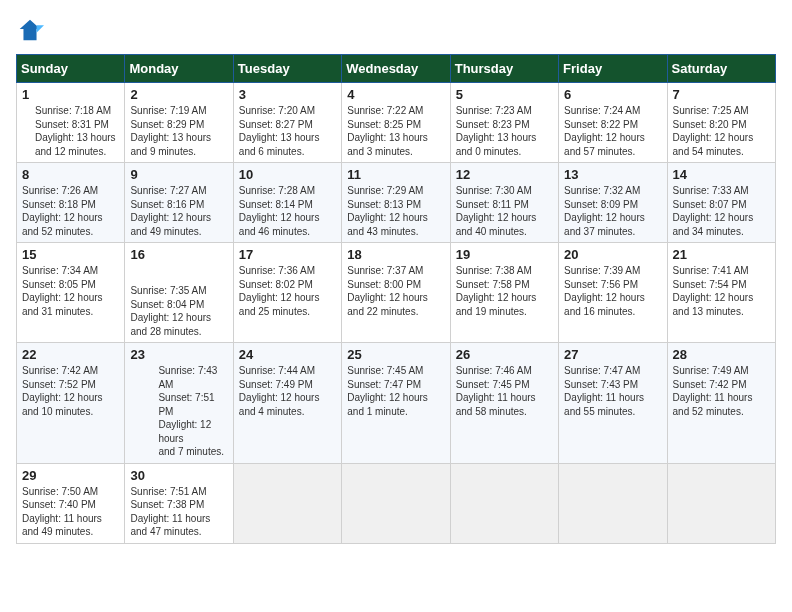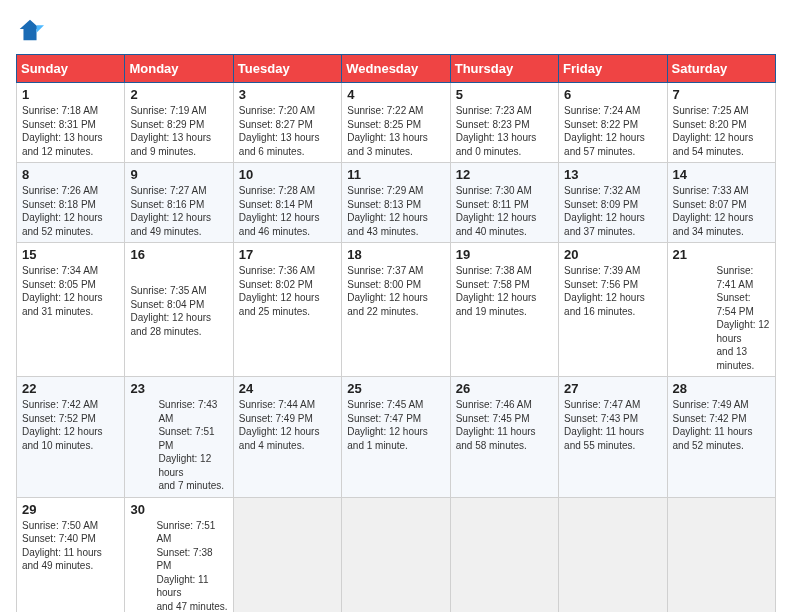--- a/index.html
+++ b/index.html
@@ -40,21 +40,21 @@
     .location {
       font-size: 14px;
       color: #555;
     }
     .calendar {
       width: 100%;
       border-collapse: collapse;
       font-size: 11px;
     }
     .calendar th {
-      background: #ef4444;
+      background: #14532d;
       color: #fff;
       padding: 6px 4px;
       text-align: left;
       font-size: 13px;
       font-weight: bold;
       border: 1px solid #1e5a9a;
     }
     .calendar td {
       vertical-align: top;
       padding: 4px 5px;
@@ -104,21 +104,21 @@
         <th>Wednesday</th>
         <th>Thursday</th>
         <th>Friday</th>
         <th>Saturday</th>
       </tr>
   </thead>
   <tbody id="calendar-body">
   <tr>
         <td>
           <span class="day-num">1</span>
-          <div class="day-info" style="white-space: pre-line;">Sunrise: 7:18 AM
+          <div class="day-info" style="white-space: pre-line; margin-left: 13px;">Sunrise: 7:18 AM
 Sunset: 8:31 PM
 Daylight: 13 hours
 and 12 minutes.</div>
         </td>
         <td>
           <span class="day-num">2</span>
           <div class="day-info" style="white-space: pre-line;">Sunrise: 7:19 AM
 Sunset: 8:29 PM
 Daylight: 13 hours
 and 9 minutes.</div>
@@ -248,21 +248,21 @@
         </td>
         <td>
           <span class="day-num">20</span>
           <div class="day-info" style="white-space: pre-line;">Sunrise: 7:39 AM
 Sunset: 7:56 PM
 Daylight: 12 hours
 and 16 minutes.</div>
         </td>
         <td>
           <span class="day-num">21</span>
-          <div class="day-info" style="white-space: pre-line; margin-left: 44px;">Sunrise: 7:41 AM
+          <div class="day-info" style="white-space: pre-line;">Sunrise: 7:41 AM
 Sunset: 7:54 PM
 Daylight: 12 hours
 and 13 minutes.</div>
         </td>
       </tr>
       <tr>
         <td>
           <span class="day-num">22</span>
           <div class="day-info" style="white-space: pre-line;">Sunrise: 7:42 AM
 Sunset: 7:52 PM
@@ -315,21 +315,21 @@
       <tr>
         <td>
           <span class="day-num">29</span>
           <div class="day-info" style="white-space: pre-line;">Sunrise: 7:50 AM
 Sunset: 7:40 PM
 Daylight: 11 hours
 and 49 minutes.</div>
         </td>
         <td>
           <span class="day-num">30</span>
-          <div class="day-info" style="white-space: pre-line; margin-left: 26px;">Sunrise: 7:51 AM
+          <div class="day-info" style="white-space: pre-line;">Sunrise: 7:51 AM
 Sunset: 7:38 PM
 Daylight: 11 hours
 and 47 minutes.</div>
         </td>
         <td class="empty-cell"></td>
         <td class="empty-cell"></td>
         <td class="empty-cell"></td>
         <td class="empty-cell"></td>
         <td class="empty-cell"></td>
       </tr>

